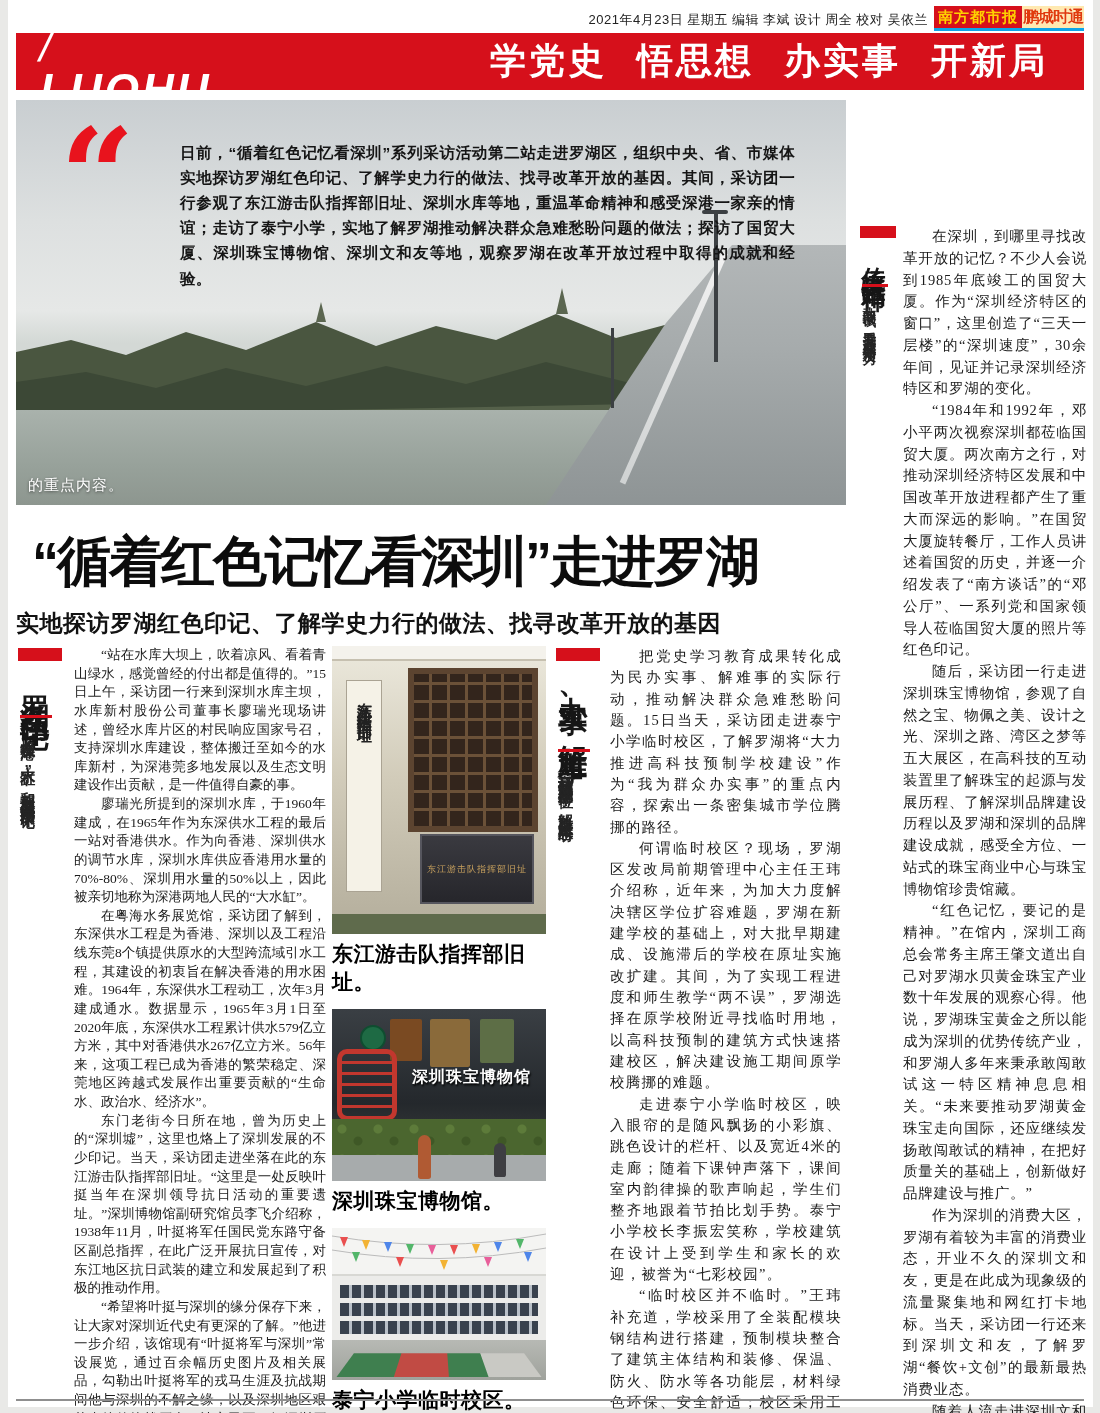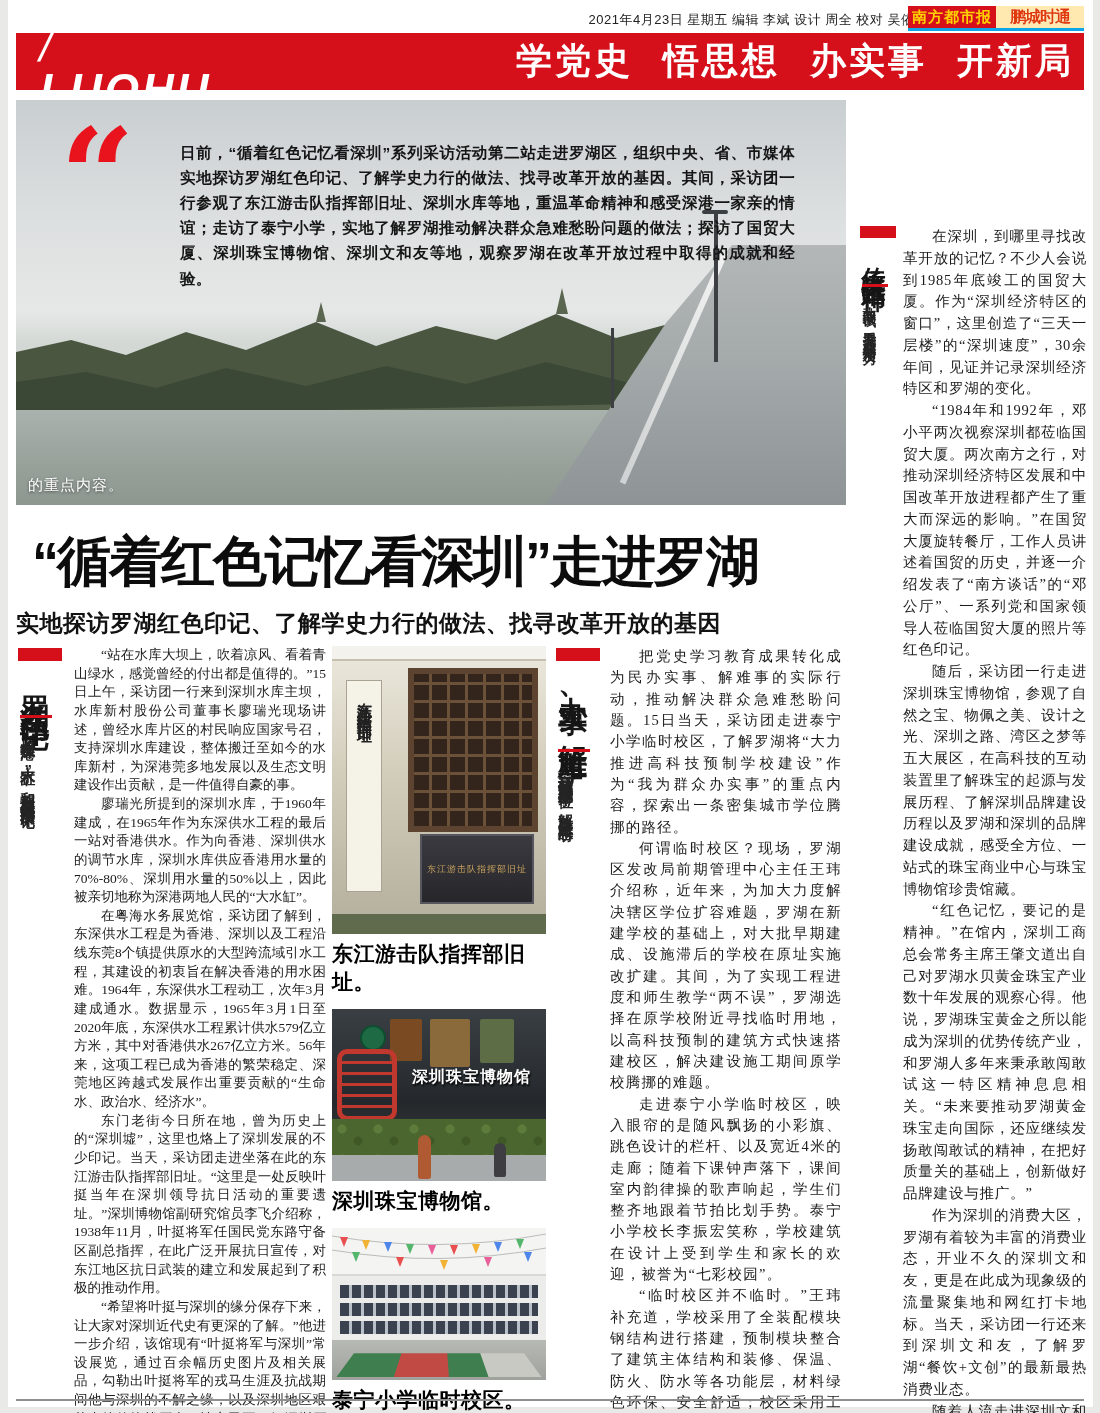--- a/index.html
+++ b/index.html
@@ -13,32 +13,32 @@
   .edge-b{left:0;bottom:0;width:1100px;height:6px;}
 
   
   .dateline{position:absolute;top:11px;left:0;width:928px;text-align:right;
     font-size:13px;color:#222;letter-spacing:.5px;}
   .brand{position:absolute;top:6px;right:16px;display:flex;align-items:stretch;
     border-bottom:3px solid #0ea5e9;}
   .brand-main{background:#d6101b;color:#ffd100;font-weight:bold;font-size:15px;
     padding:2px 4px 1px;letter-spacing:1px;white-space:nowrap;}
   .brand-sub{background:#ffe9b0;color:#e03a0c;font-weight:900;font-size:16px;
-    padding:1px 14px 0;letter-spacing:-1px;white-space:nowrap;
+    padding:1px 1px 0;letter-spacing:-1px;white-space:nowrap;
     text-shadow:0 0 1px #fff;}
 
   
   .masthead{position:absolute;top:33px;left:16px;width:1068px;height:57px;
     background:#d6101b;color:#fff;display:flex;align-items:center;}
   .mh-left{display:flex;align-items:baseline;padding-left:8px;flex-direction:column;}
   .mh-pageno{font-size:46px;font-weight:900;font-style:italic;line-height:1;}
   .mh-slash{font-size:42px;font-weight:300;margin:0 4px;transform:skewX(-12deg);line-height:1;}
   .mh-section{font-size:44px;font-weight:900;font-style:italic;letter-spacing:3px;line-height:1;}
   .mh-tag{font-size:24px;margin-left:16px;font-weight:400;}
-  .mh-slogan{margin-left:auto;display:flex;gap:30px;padding-right:10px;
+  .mh-slogan{margin-left:auto;display:flex;gap:30px;padding-right:36px;
     font-size:36px;font-weight:900;letter-spacing:3px;}
 
   
   .lead-photo{position:absolute;top:100px;left:16px;width:830px;height:405px;overflow:hidden;
     background:linear-gradient(180deg,#c9ced1 0%,#dde0e0 30%,#e6e8e7 52%,#d3d8d5 60%);}
   .lp-mountains{position:absolute;left:0;top:0;width:830px;height:405px;}
   .lp-water{position:absolute;left:0;bottom:0;width:640px;height:95px;
     background:linear-gradient(180deg,#a9b2ac 0%,#97a19a 60%,#8d968f 100%);}
   .lp-road{position:absolute;right:0;bottom:0;width:300px;height:260px;
     background:linear-gradient(180deg,#b3b7b8 0%,#a6abac 40%,#8e9495 100%);

